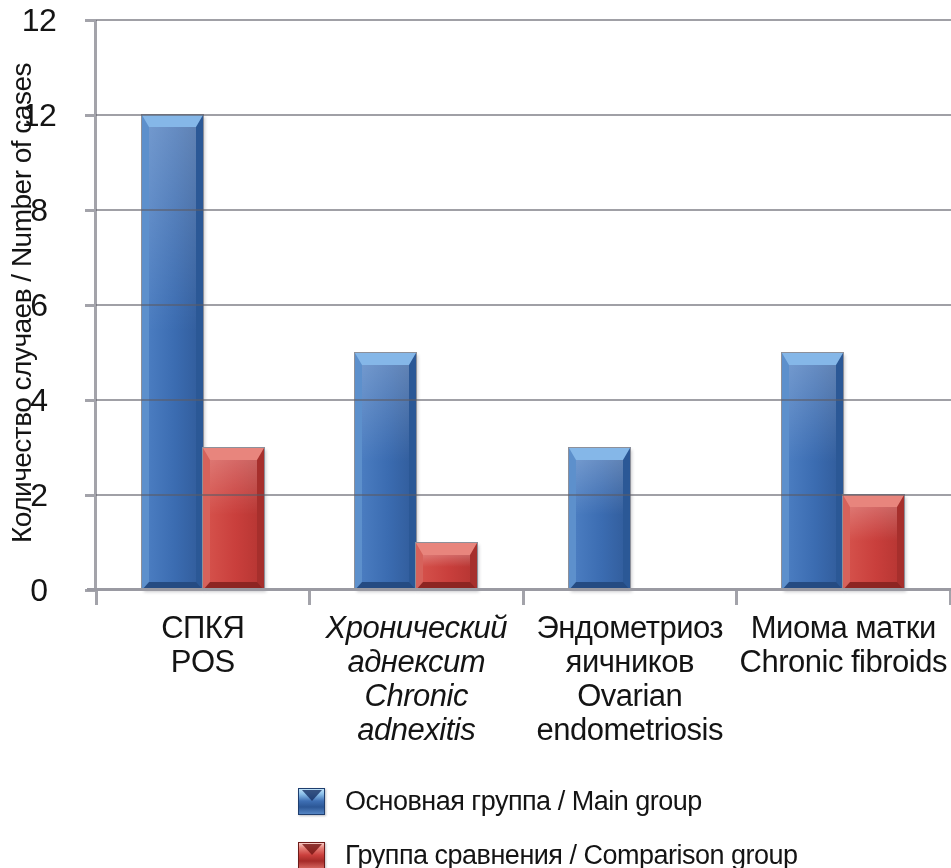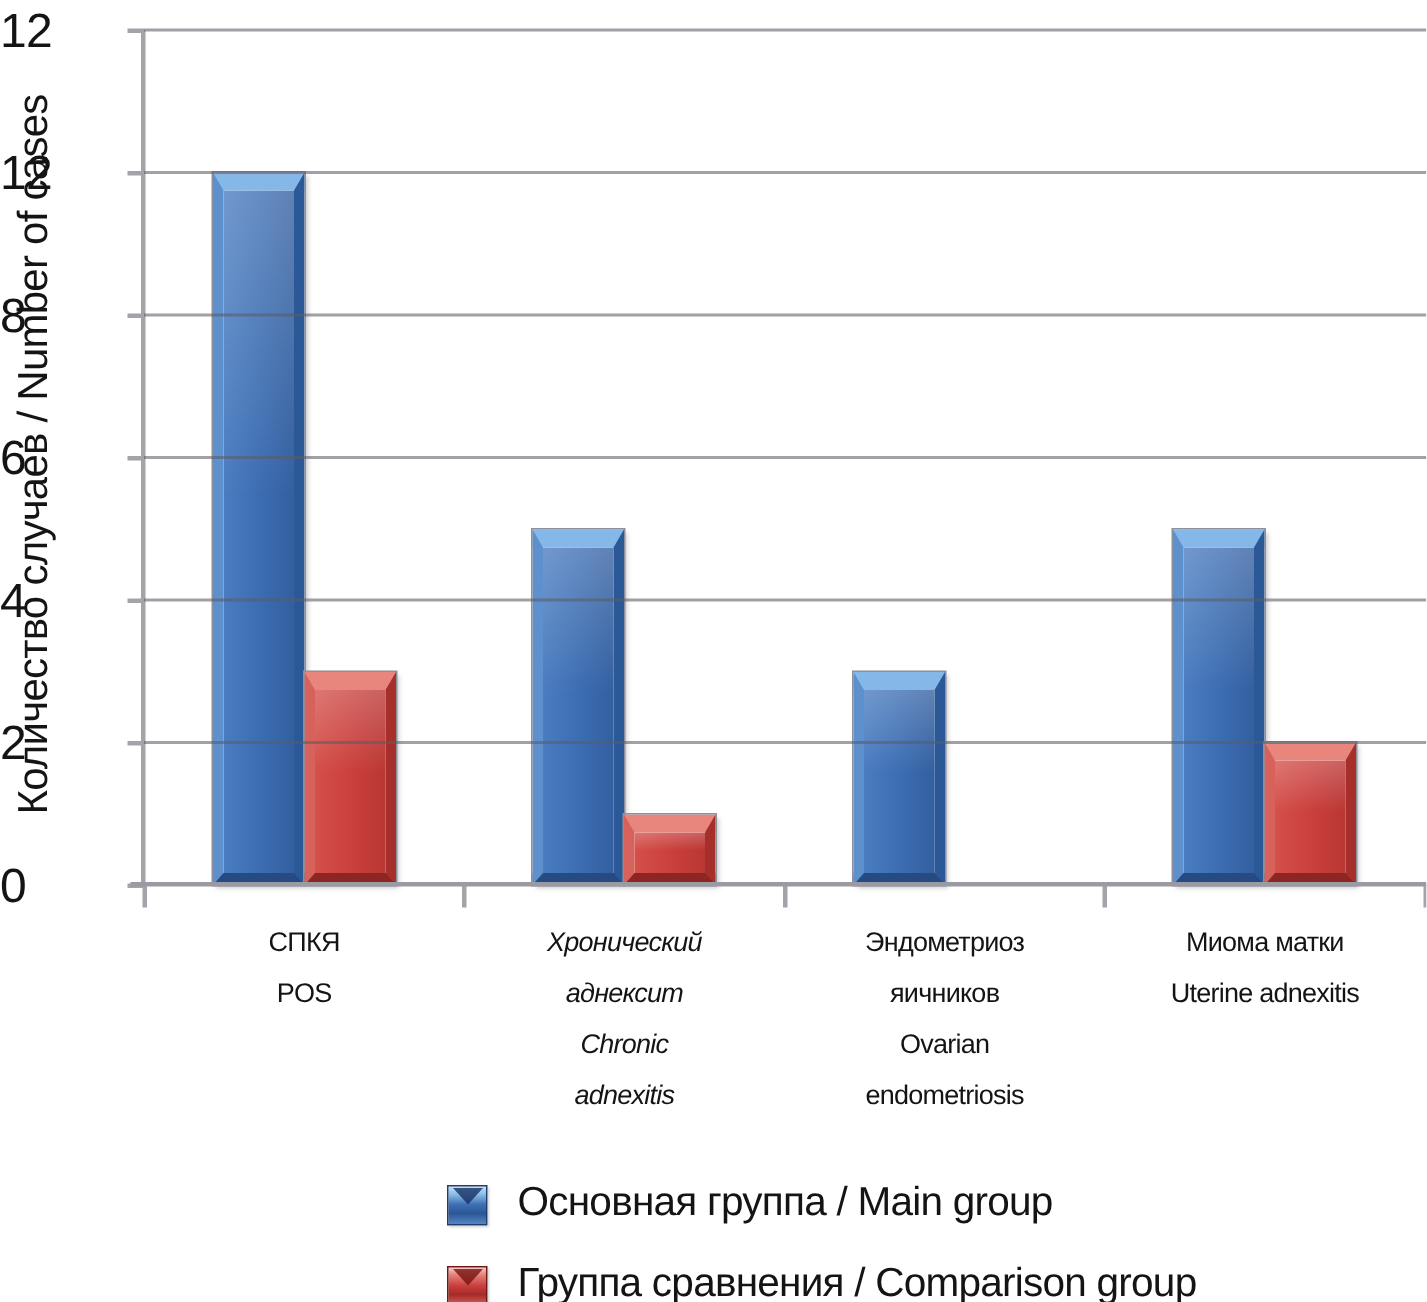--- a/index.html
+++ b/index.html
@@ -29,33 +29,33 @@
     background:#a3a3aa; z-index:1;
   }
   .xtick {
     position:absolute; top:589px; width:3px; height:16px;
     background:#a3a3aa; z-index:1;
   }
   
   .ylab {
     position:absolute; left:0px; width:78px;
     height:34px; line-height:34px;
-    text-align:left; font-size:32px; color:#141414;
+    text-align:center; font-size:32px; color:#141414;
     letter-spacing:-0.5px;
   }
   .ytitle {
     position:absolute; left:22px; top:303px;
     width:640px; height:34px; line-height:34px;
     transform:translate(-50%,-50%) rotate(-90deg);
     text-align:center; font-size:28px; color:#141414;
     letter-spacing:-0.5px; white-space:nowrap;
   }
   .xlab {
     position:absolute; top:611px;
-    text-align:center; font-size:18px; line-height:34px;
+    text-align:center; font-size:31px; line-height:34px;
     letter-spacing:-0.5px; color:#141414;
     white-space:pre-line;
   }
   
   .bar {
     position:absolute; box-sizing:border-box; z-index:2;
     outline:1px solid #8d909a;
     box-shadow:2px 2px 3px rgba(90,90,100,0.30);
   }
   .bar .gloss {
@@ -71,21 +71,21 @@
   }
   .bar.s1 {
     background:linear-gradient(90deg,#d4504a 0%,#c93f3c 55%,#b93734 100%);
     border-top:12px solid #e8857d;
     border-left:7px solid #d6625b;
     border-right:7px solid #a62f2c;
     border-bottom:8px solid #8d2522;
   }
   
   .legend { position:absolute; left:283px; top:786px; z-index:5; }
-  .legend-row { display:flex; align-items:flex-end; margin-bottom:23px;padding-left:15px; }
+  .legend-row { display:flex; align-items:center; margin-bottom:23px;padding-left:15px; }
   .swatch {
     position:relative; width:27px; height:27px;
     box-sizing:border-box; flex:0 0 27px;
     box-shadow:1px 1px 2px rgba(90,90,100,0.4);
   }
   .swatch .vee {
     position:absolute; left:50%; top:1px; transform:translateX(-50%);
     width:0; height:0;
     border-left:10px solid transparent;
     border-right:10px solid transparent;
@@ -171,21 +171,21 @@
 POS</div>
       <div class="xlab" style="left: 309.5px; width: 213.5px; font-style: italic;">Хронический
 аднексит
 Chronic
 adnexitis</div>
       <div class="xlab" style="left: 523px; width: 213.5px;">Эндометриоз
 яичников
 Ovarian
 endometriosis</div>
       <div class="xlab" style="left: 736.5px; width: 213.5px;">Миома матки
-Uterine adnexitis</div>
+Chronic fibroids</div>
     </div>
   <div class="legend" id="legend">
       <div class="legend-row">
         <div class="swatch s0">
           <div class="vee"></div>
         </div>
         <div class="legend-label">Основная группа / Main group</div>
       </div>
       <div class="legend-row">
         <div class="swatch s1">

